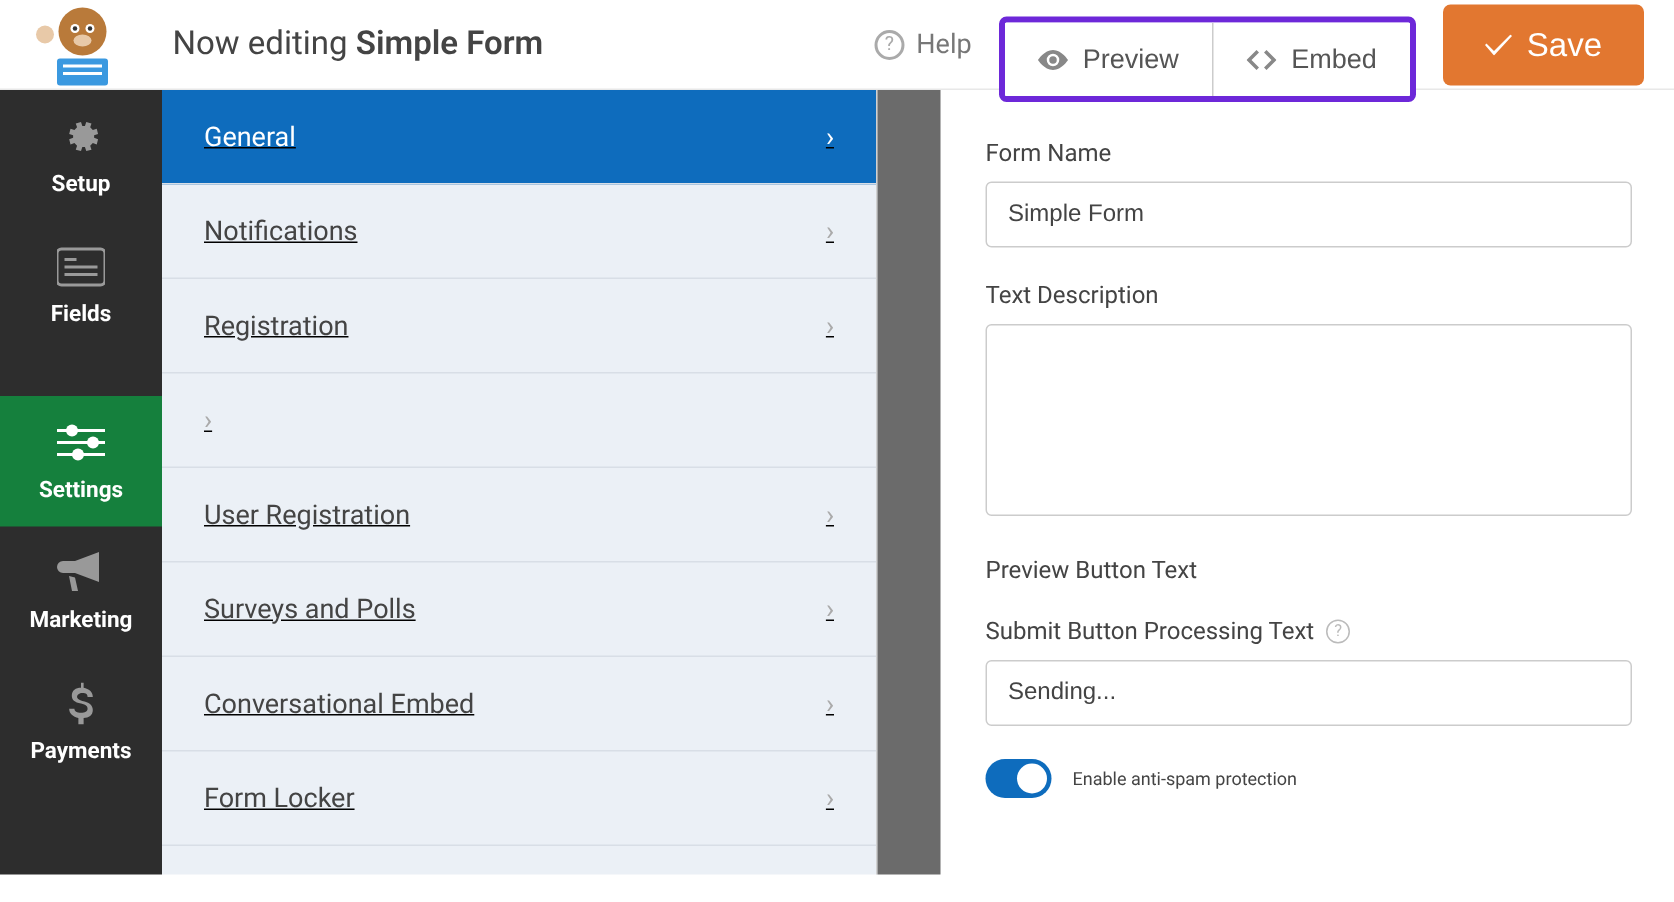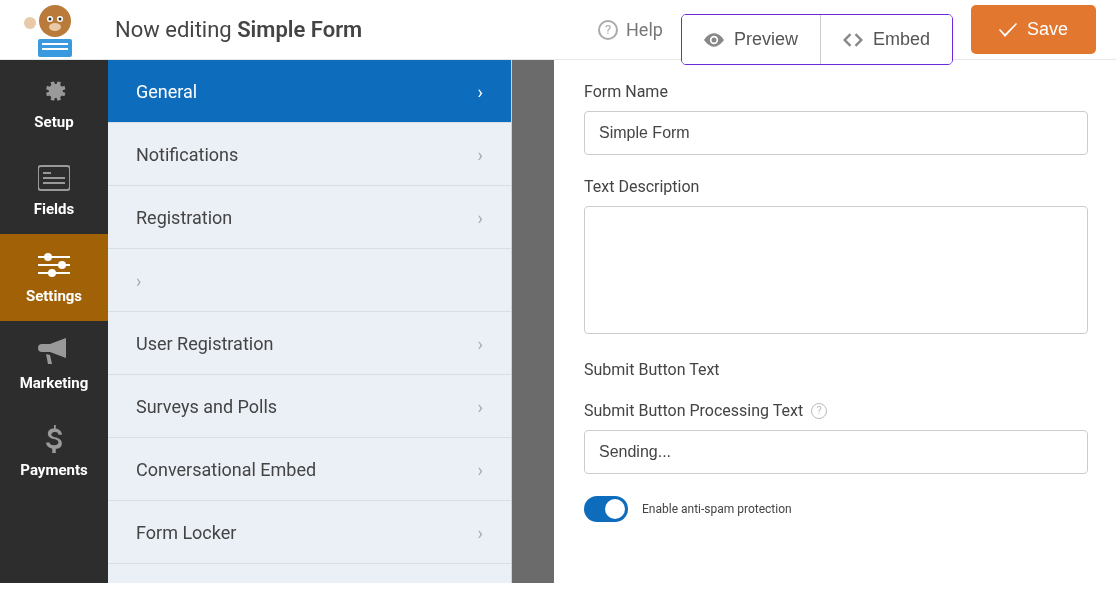--- a/index.html
+++ b/index.html
@@ -6,41 +6,41 @@
 body { font-family: -apple-system, BlinkMacSystemFont, "Segoe UI", Roboto, Arial, sans-serif; background: #fff; width: 1116px; height: 601px; overflow: hidden; }
 .topbar { height: 60px; display: flex; align-items: center; padding: 0 20px; border-bottom: 1px solid #e8e8e8; }
 .logo { width: 70px; height: 58px; margin-right: 25px; position: relative; }
 .logo svg { width: 100%; height: 100%; }
 .editing-label { font-size: 22px; color: #444; }
 .editing-label .normal { font-weight: 400; }
 .editing-label .bold { font-weight: 600; }
 .topbar-right { margin-left: auto; display: flex; align-items: center; gap: 18px; }
 .help { display: flex; align-items: center; gap: 8px; color: #777; font-size: 18px; cursor: pointer; }
 .help-icon { width: 20px; height: 20px; border: 2px solid #aaa; border-radius: 50%; display: flex; align-items: center; justify-content: center; font-size: 13px; color: #aaa; }
-.tb-group { display: flex; border: 1px solid #6d28d9; border-radius: 5px; overflow: hidden; margin-top: 20px; }
+.tb-group { display: flex; border: 4px solid #6d28d9; border-radius: 5px; overflow: hidden; margin-top: 20px; }
 .tb-btn { background: #fff; border: none; padding: 14px 22px; font-size: 18px; color: #555; display: flex; align-items: center; gap: 10px; cursor: pointer; }
 .tb-btn + .tb-btn { border-left: 1px solid #ccc; }
 .tb-btn svg { width: 20px; height: 16px; }
-.save-btn { background: #E27730; color: #fff; border: none; border-radius: 5px; padding: 14px 28px; font-size: 18px; font-weight: 500; display: flex; align-items: center; gap: 10px; cursor: pointer; }
+.save-btn { background: #E27730; color: #fff; border: none; border-radius: 5px; padding: 14px 28px; font-size: 22px; font-weight: 500; display: flex; align-items: center; gap: 10px; cursor: pointer; }
 .save-btn svg { width: 18px; height: 14px; }
 .main { display: flex; height: calc(601px - 78px); }
 .sidebar { width: 108px; background: #2d2d2d; display: flex; flex-direction: column; }
 .sb-item { height: 87px; display: flex; flex-direction: column; align-items: center; justify-content: center; gap: 8px; cursor: pointer; color: #fff; font-size: 15px; font-weight: bold; }
-.sb-item.active { background: #a16207; }
+.sb-item.active { background: #15803d; margin-top: 30px; }
 .sb-item svg { width: 32px; height: 28px; fill: #999; }
 .sb-item.active svg { fill: #fff; }
-.subpanel { width: 404px; background: #ebf0f6; border-right: 1px solid #d1d1d1; }
+.subpanel { width: 477px; background: #ebf0f6; border-right: 1px solid #d1d1d1; text-decoration: underline; }
 .sub-item { height: 63px; display: flex; align-items: center; padding: 0 28px; font-size: 18px; color: #444; border-bottom: 1px solid #d8dee6; cursor: pointer; justify-content: space-between; }
 .sub-item.active { background: #0E6CBD; color: #fff; }
 .sub-item .chev { color: #aaa; font-size: 18px; }
 .sub-item.active .chev { color: #fff; }
 .canvas-gap { width: 42px; background: #6b6b6b; }
 .form-area { flex: 1; padding: 22px 28px 0 30px; overflow: hidden; }
 .field-group { margin-bottom: 22px; }
-.field-label { font-size: 16px; color: #444; margin-bottom: 10px; display: flex; align-items: center; gap: 8px; }
+.field-label { font-size: 16px; color: #444; margin-bottom: 10px; display: flex; align-items: center; gap: 8px; margin-top: 10px; }
 .info-icon { width: 16px; height: 16px; border: 1.5px solid #bbb; border-radius: 50%; display: inline-flex; align-items: center; justify-content: center; font-size: 11px; color: #bbb; }
 .text-input { width: 100%; height: 44px; border: 1px solid #ccc; border-radius: 4px; padding: 0 14px; font-size: 16px; color: #444; }
 .textarea { width: 100%; height: 128px; border: 1px solid #ccc; border-radius: 4px; padding: 12px 14px; font-size: 16px; resize: none; }
 .toggle-row { display: flex; align-items: center; gap: 14px; margin-top: 20px; }
 .toggle { width: 44px; height: 26px; background: #0E6CBD; border-radius: 13px; position: relative; cursor: pointer; }
 .toggle::after { content: ""; position: absolute; width: 20px; height: 20px; background: #fff; border-radius: 50%; top: 3px; right: 3px; }
 .toggle-label { font-size: 12px; color: #444; }
 </style>
 </head>
 <body>
@@ -172,21 +172,21 @@
   <div class="form-area">
     <div class="field-group">
       <div class="field-label">Form Name</div>
       <input class="text-input" value="Simple Form" style="">
     </div>
     <div class="field-group">
       <div class="field-label">Text Description</div>
       <textarea class="textarea" style=""></textarea>
     </div>
     <div class="field-group">
-      <div class="field-label">Submit Button Text</div>
+      <div class="field-label">Preview Button Text</div>
     </div>
     <div class="field-group">
       <div class="field-label">
         <span>Submit Button Processing Text</span>
         <span class="info-icon">?</span>
       </div>
       <input class="text-input" value="Sending..." style="">
     </div>
     <div class="toggle-row">
       <div class="toggle"></div>

